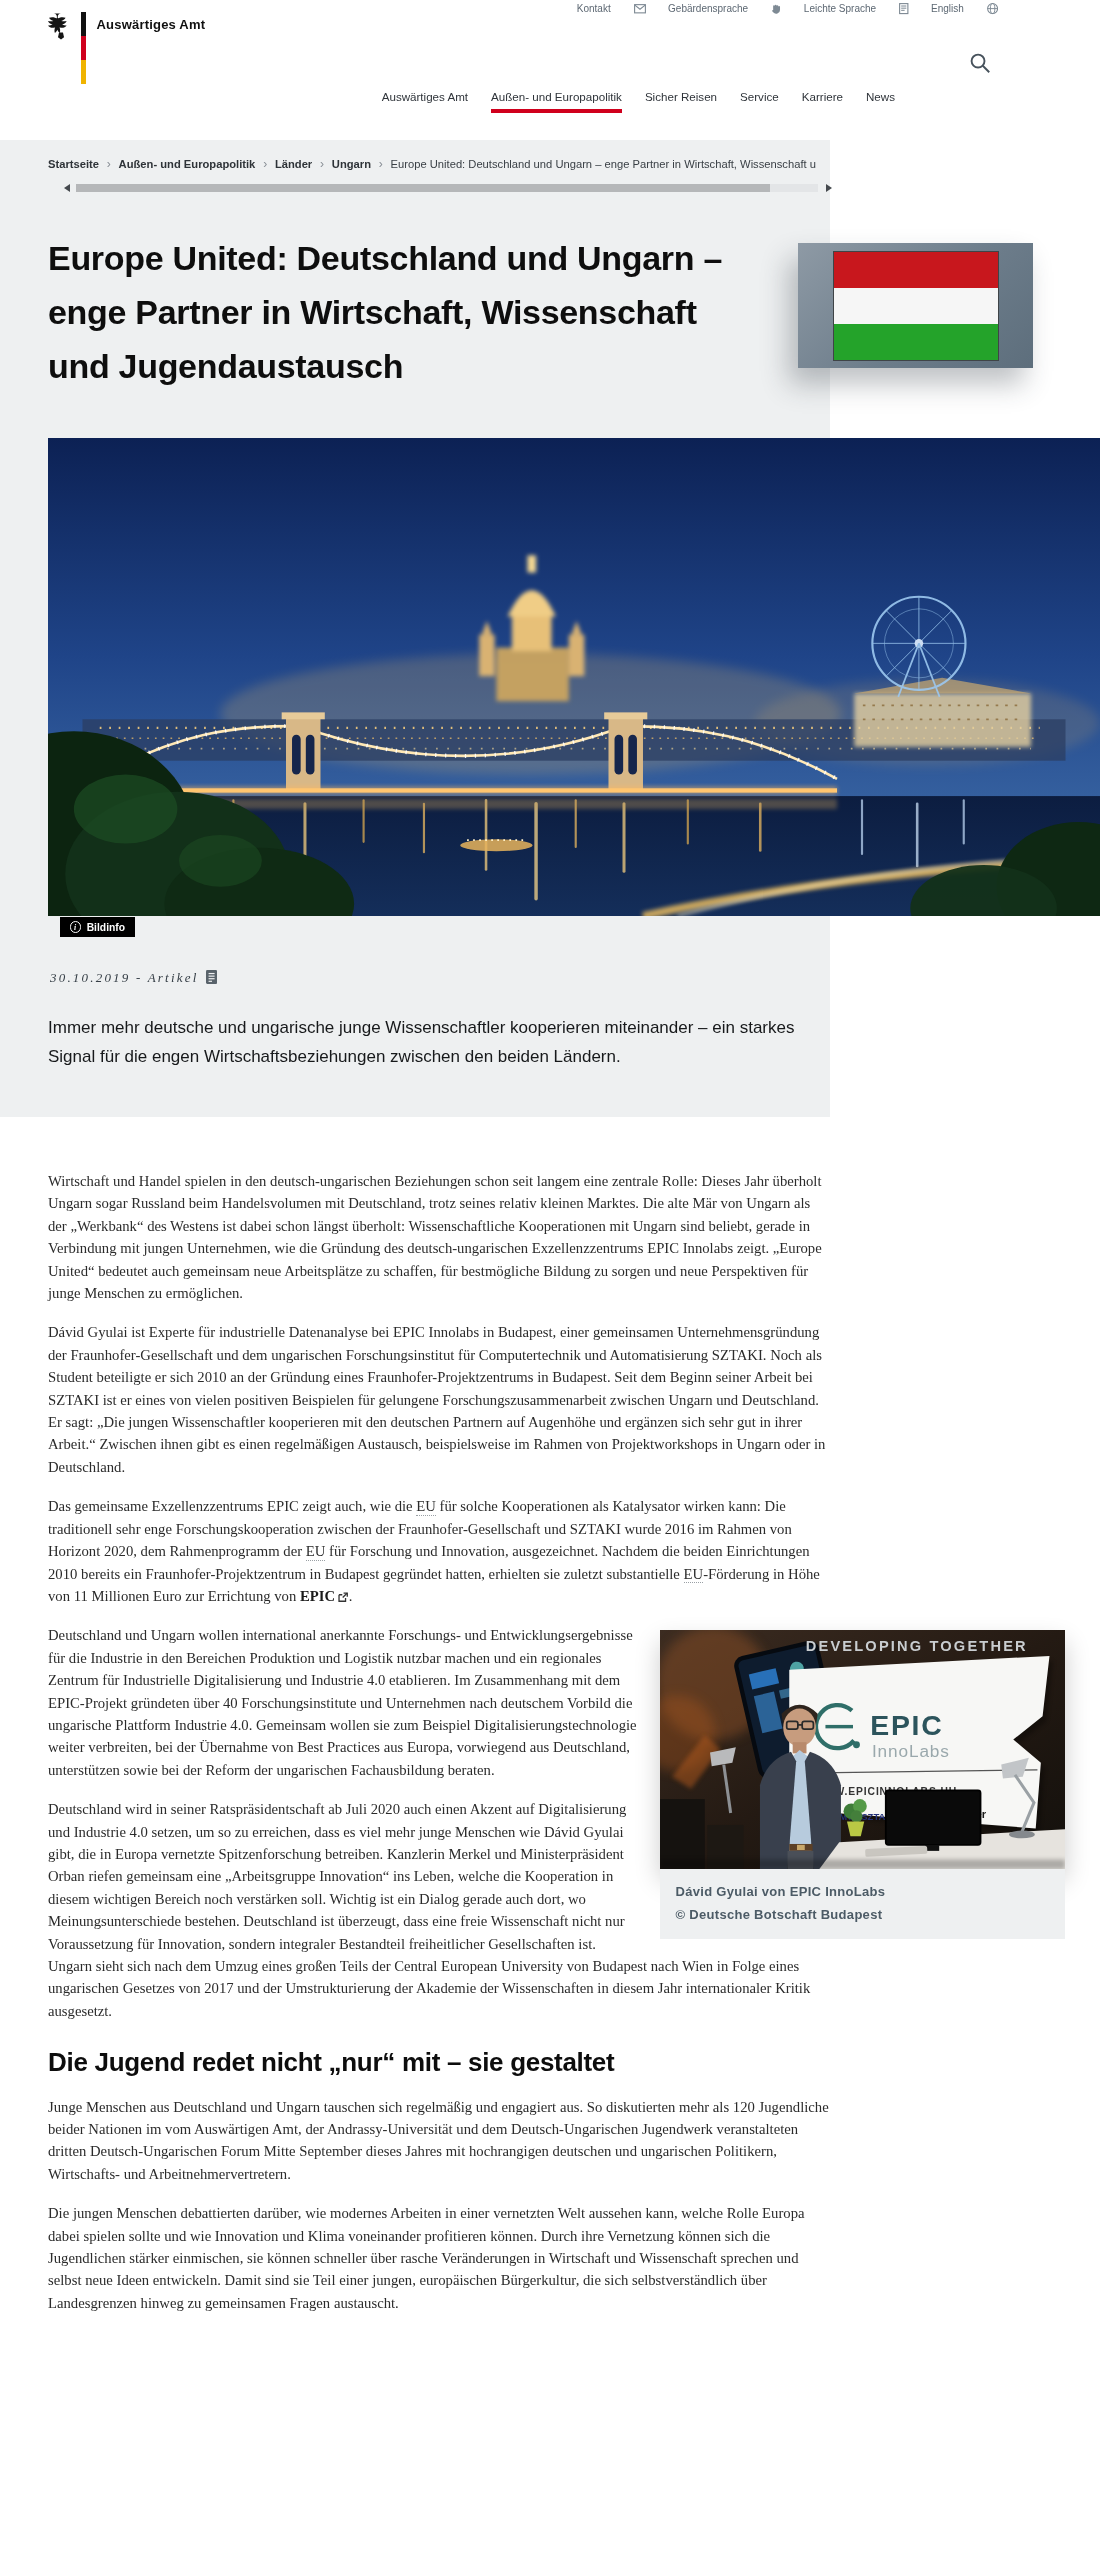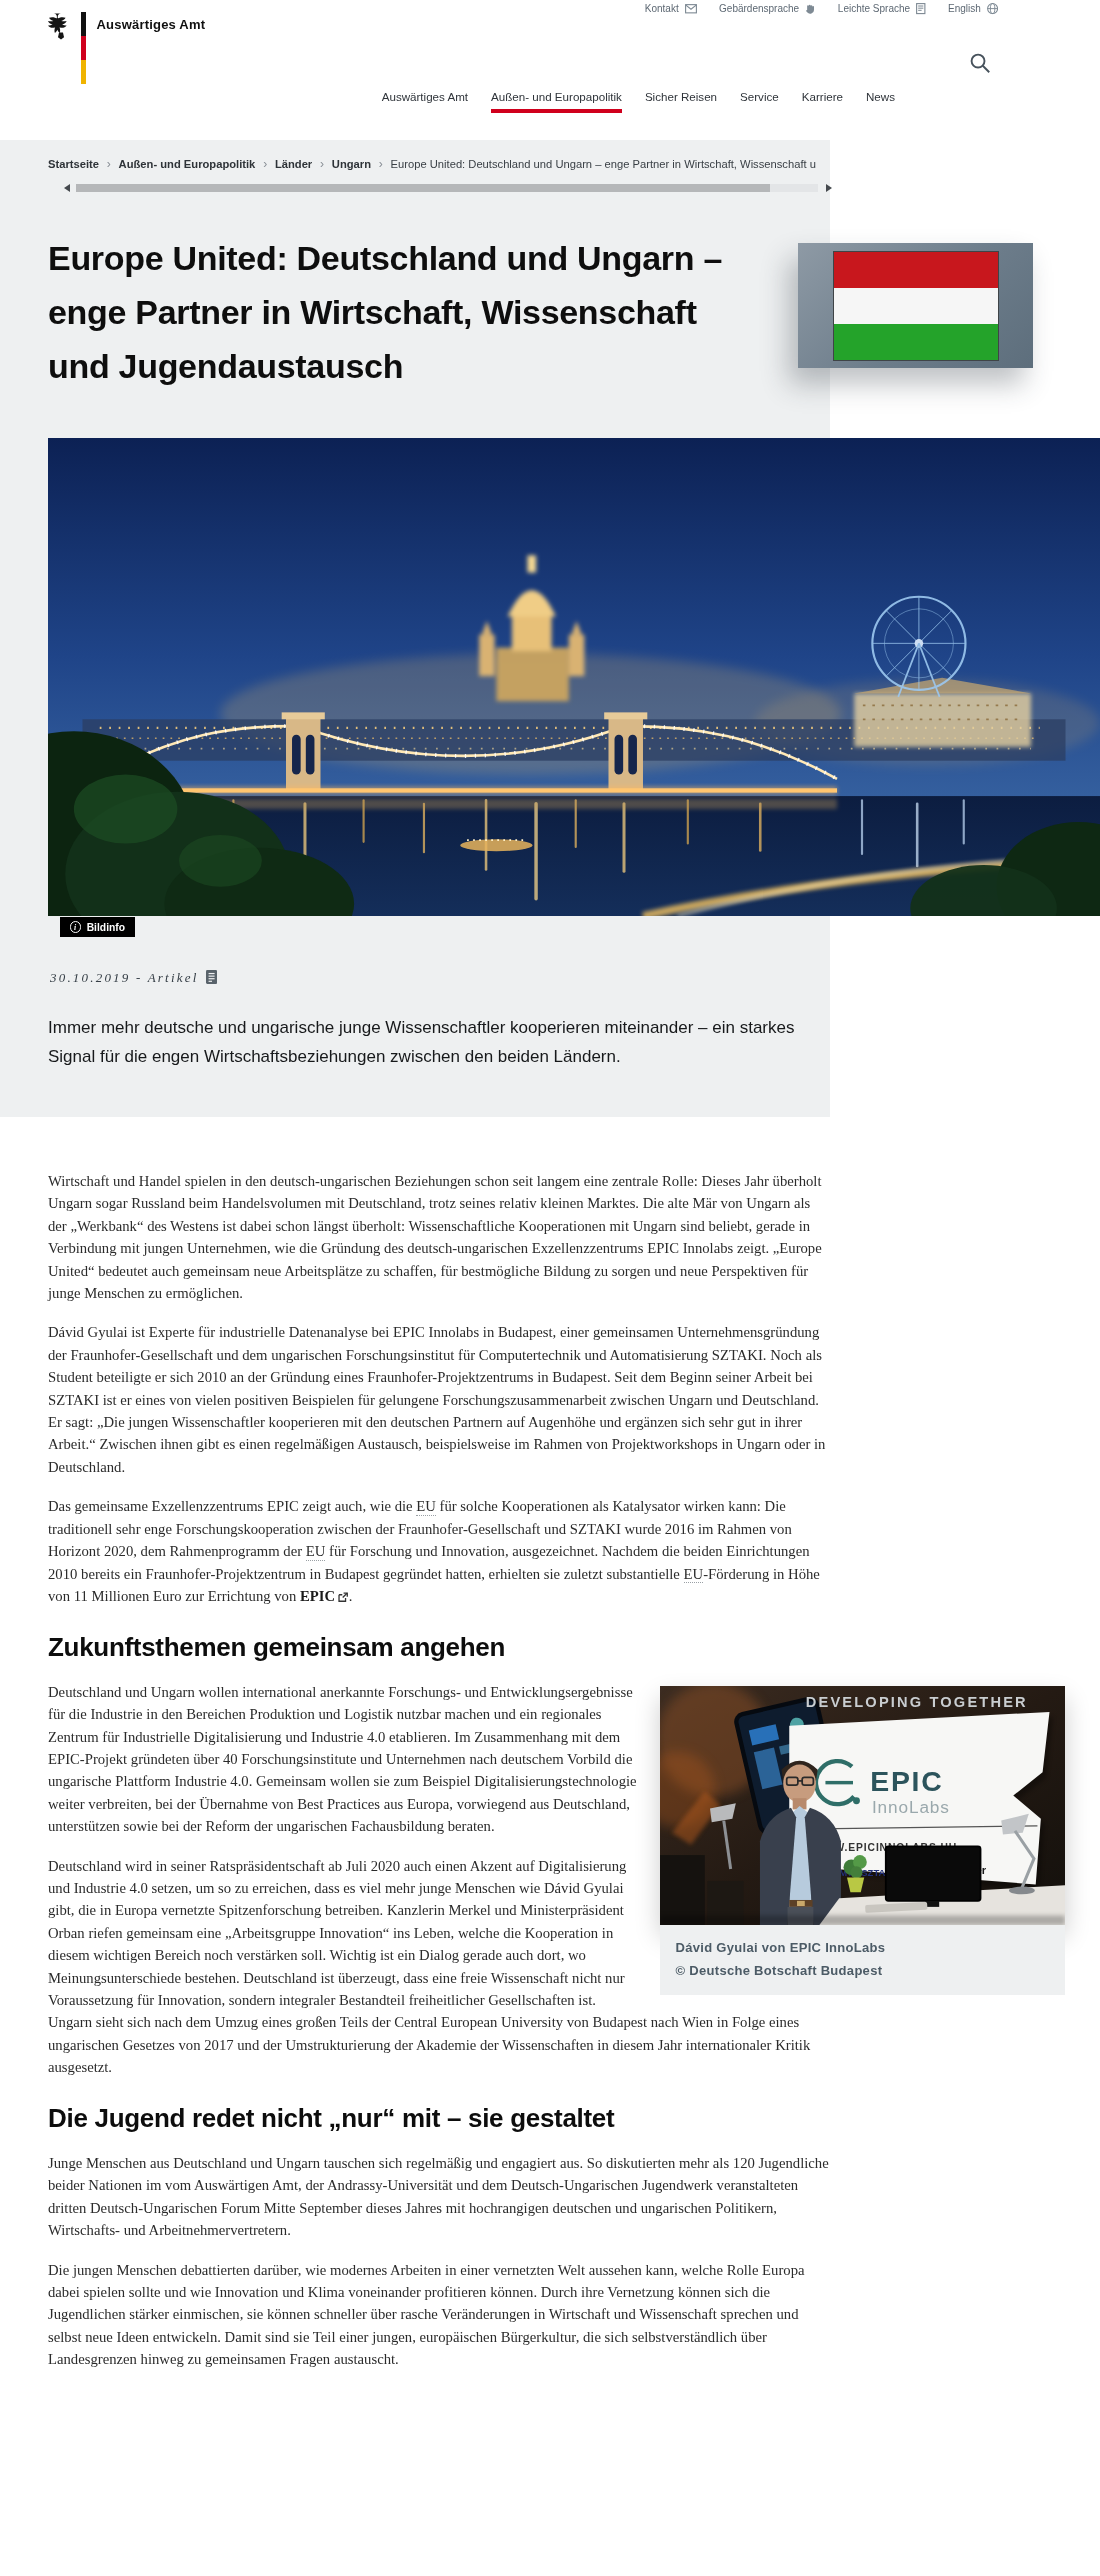--- a/index.html
+++ b/index.html
@@ -10,21 +10,21 @@
   
   .site-header { position:absolute; top:0; left:0; width:1100px; height:140px; background:#fff; z-index:5; }
   .brand { position:absolute; top:12px; left:48px; display:flex; align-items:flex-start; }
   .eagle { width:26px; height:29px; margin-right:7px; }
   .brand-bar { width:5.2px; height:72px; margin-right:10.3px; display:flex; flex-direction:column; }
   .brand-bar i { flex:1; }
   .brand-bar .b1{ background:#111; } .brand-bar .b2{ background:#d0001d; } .brand-bar .b3{ background:#f0b400; }
   .brand-name { font-size:13px; font-weight:600; color:#101010; padding-top:5.2px; letter-spacing:0.2px; }
 
   .utility-nav { position:absolute; top:3.4px; right:102px; display:flex; gap:22.4px; align-items:center; }
-  .utility-item { display:flex; align-items:center; gap:6px; font-size:10px; color:#5d6873; cursor:pointer; }
+  .utility-item { display:flex; align-items:center; gap:23px; font-size:10px; color:#5d6873; cursor:pointer; }
   .utility-item svg { display:block; }
 
   .search-btn { position:absolute; top:52px; right:109px; width:22.4px; height:22.4px; cursor:pointer; }
 
   .main-nav { position:absolute; top:90px; right:205px; display:flex; gap:23px; align-items:flex-start; }
   .main-nav .nav-item { font-size:11.6px; color:#2f343a; padding-bottom:6px; cursor:pointer; white-space:nowrap; }
   .main-nav .nav-item.active { border-bottom:4.3px solid #d0001d; }
 
   
   .gray-band { position:absolute; top:140px; left:0; width:830px; height:977px; background:#eef0f1; }
@@ -314,21 +314,20 @@
 
 
     <p>Dávid Gyulai ist Experte für industrielle Datenanalyse bei EPIC Innolabs in Budapest, einer gemeinsamen Unternehmensgründung der Fraunhofer-Gesellschaft und dem ungarischen Forschungsinstitut für Computertechnik und Automatisierung SZTAKI. Noch als Student beteiligte er sich 2010 an der Gründung eines Fraunhofer-Projektzentrums in Budapest. Seit dem Beginn seiner Arbeit bei SZTAKI ist er eines von vielen positiven Beispielen für gelungene Forschungszusammenarbeit zwischen Ungarn und Deutschland. Er sagt: „Die jungen Wissenschaftler kooperieren mit den deutschen Partnern auf Augenhöhe und ergänzen sich sehr gut in ihrer Arbeit.“ Zwischen ihnen gibt es einen regelmäßigen Austausch, beispielsweise im Rahmen von Projektworkshops in Ungarn oder in Deutschland.</p>
 
     <p><span>Das gemeinsame Exzellenzzentrums EPIC zeigt auch, wie die </span><span class="abbr-eu">EU</span><span> für solche Kooperationen als Katalysator wirken kann: Die traditionell sehr enge Forschungskooperation zwischen der Fraunhofer-Gesellschaft und SZTAKI wurde 2016 im Rahmen von Horizont 2020, dem Rahmenprogramm der </span><span class="abbr-eu">EU</span><span> für Forschung und Innovation, ausgezeichnet. Nachdem die beiden Einrichtungen 2010 bereits ein Fraunhofer-Projektzentrum in Budapest gegründet hatten, erhielten sie zuletzt substantielle </span><span class="abbr-eu">EU</span><span>-Förderung in Höhe von 11 Millionen Euro zur Errichtung von </span><span class="epic-link"><span>EPIC</span><svg class="ext-ico" width="10.3" height="10.3" viewBox="0 0 12 12">
             <path d="M1.2 3.2 H5 M1.2 3.2 V10.8 H8.8 V7" fill="none" stroke="#333" stroke-width="1.5"></path>
             <path d="M6.5 1.2 H10.8 V5.5" fill="none" stroke="#333" stroke-width="1.5"></path>
             <line x1="5.5" y1="6.5" x2="10.5" y2="1.5" stroke="#333" stroke-width="1.5"></line>
           </svg></span><span>.</span></p>
 
-    <h2>Zukunftsthemen gemeinsam angehen</h2>
 
     <figure class="figure">
       <div class="photo">
         <svg viewBox="0 0 470 277" preserveAspectRatio="none">
           <defs>
             <linearGradient id="pbg" x1="0" y1="0" x2="1" y2="1">
               <stop offset="0" stop-color="#3c2c21"></stop>
                 <stop offset="0.5" stop-color="#241a13"></stop>
                 <stop offset="1" stop-color="#13100c"></stop>
             </linearGradient>

